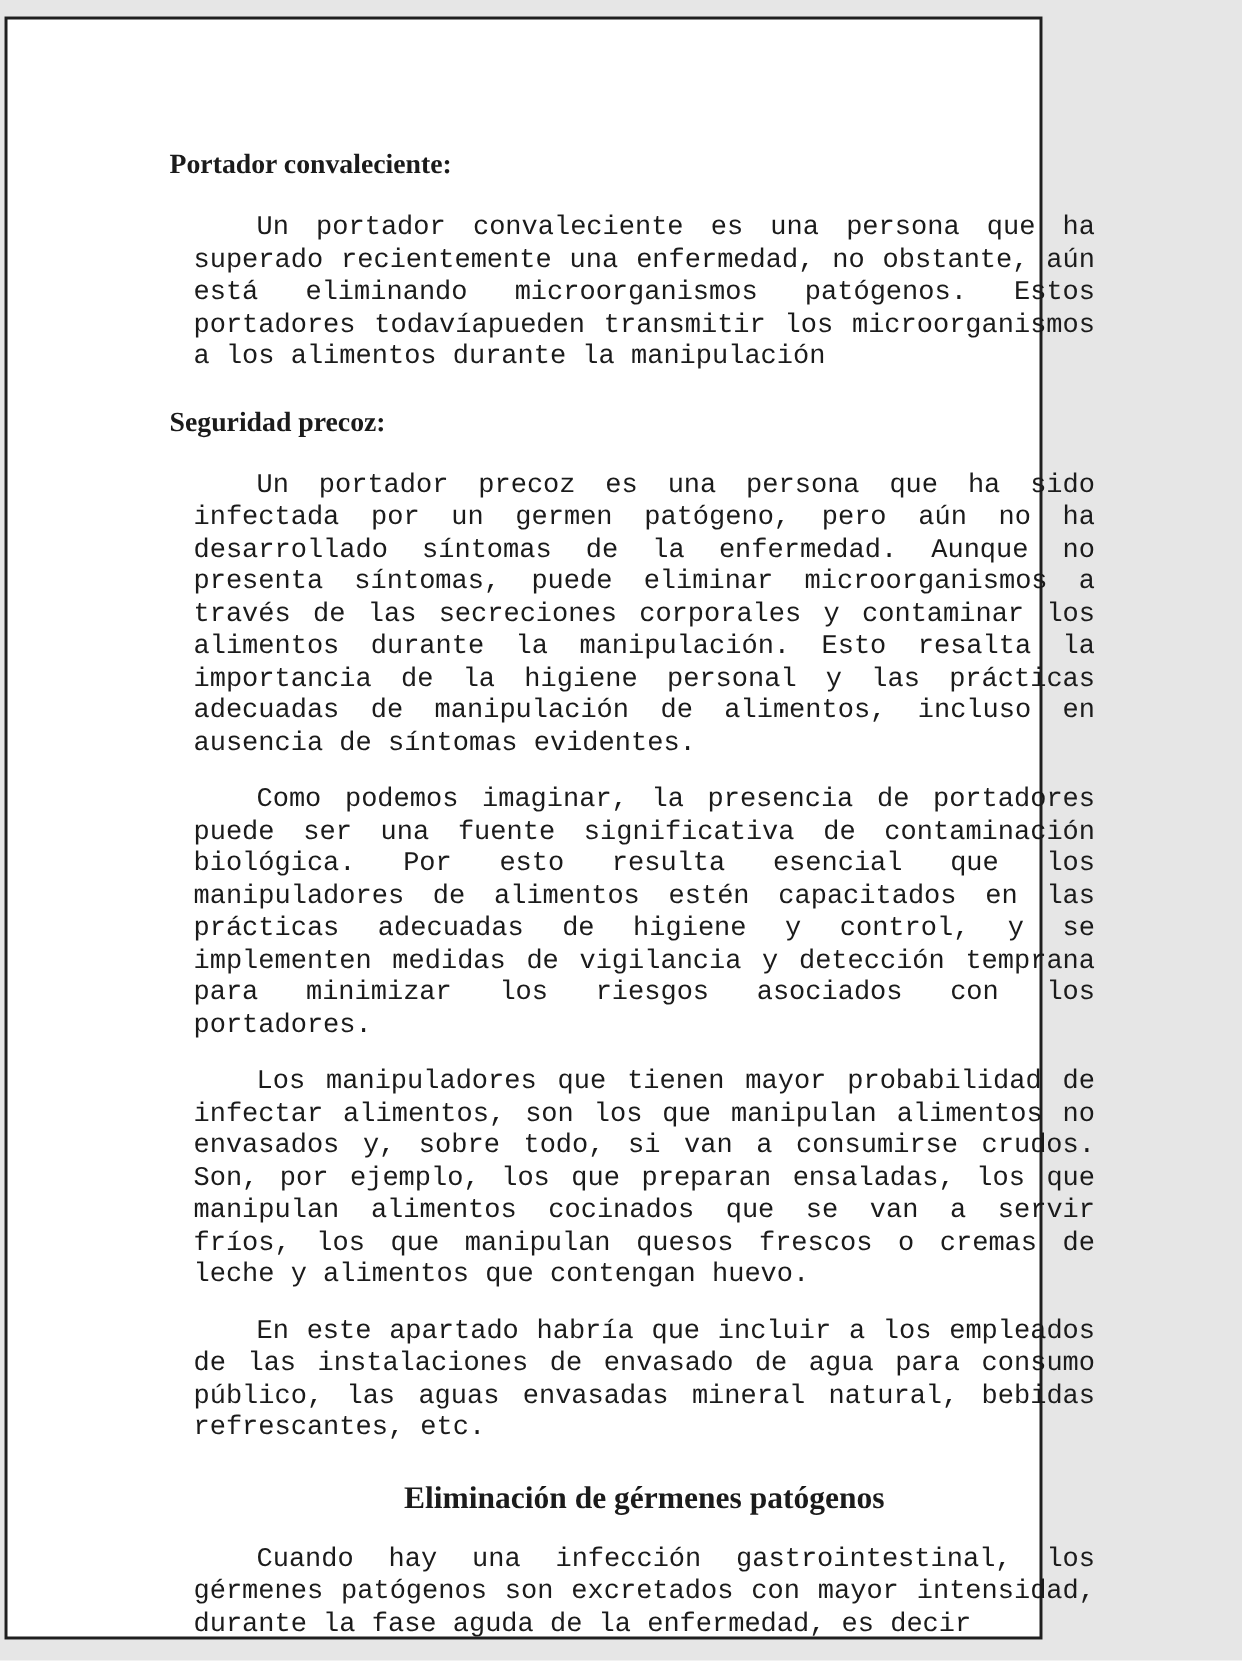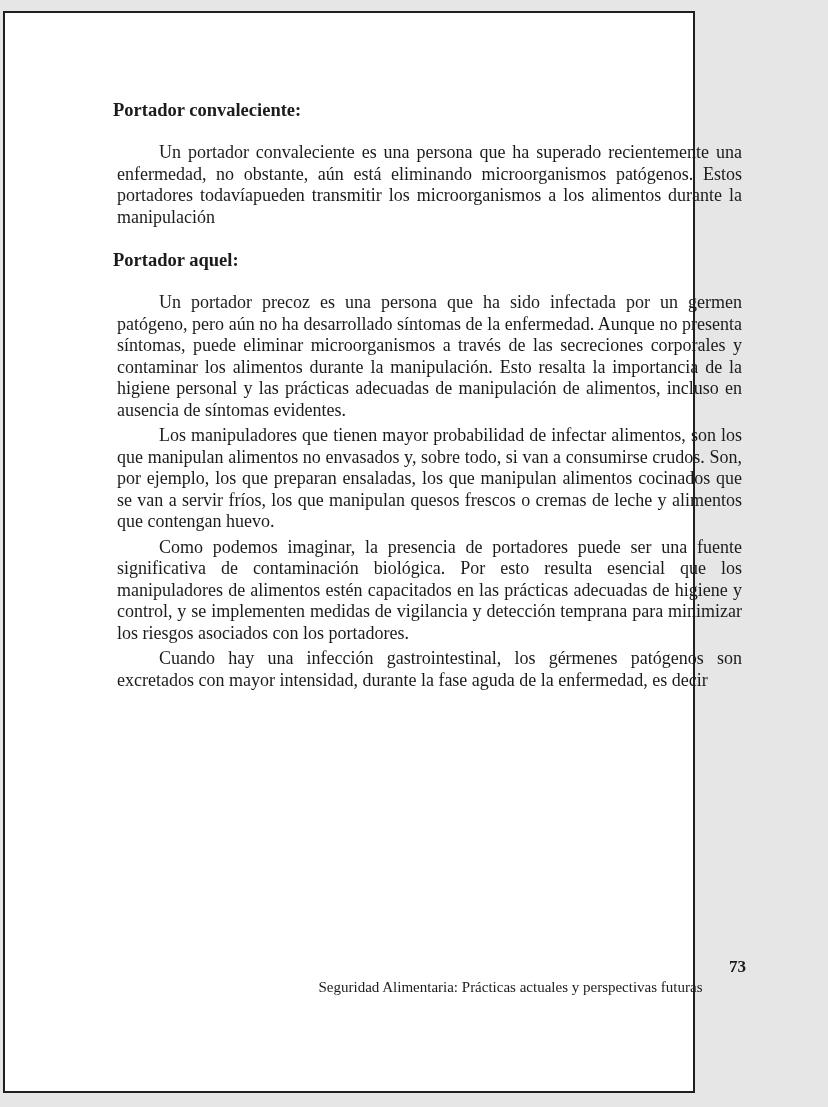--- a/index.html
+++ b/index.html
@@ -37,23 +37,24 @@
     font-size: 18.5px;
     font-weight: 700;
     line-height: 22px;
     margin: 21px 0;
     text-align: left;
   }
   .content > .subhead:first-child {
     margin-top: 0;
   }
   .para {
-    margin: 4px;
+    margin: 16px;
     text-align: justify;
     text-indent: 42px;
+    font-family: Liberation Mono, monospace;
   }
   .section-title {
     font-size: 21px;
     font-weight: 700;
     line-height: 26px;
     text-align: center;
     margin: 21px 0 19px 0;
   }
   .footer {
     position: absolute;
@@ -76,23 +77,21 @@
     padding-left: 162px;
   }
 </style>
 </head>
 <body>
 
 <div class="page">
   <div class="content">
     <h3 class="subhead">Portador convaleciente:</h3>
     <p class="para">Un portador convaleciente es una persona que ha superado recientemente una enfermedad, no obstante, aún está eliminando microorganismos patógenos. Estos portadores todavíapueden transmitir los microorganismos a los alimentos durante la manipulación</p>
-    <h3 class="subhead">Portador aquel:</h3>
+    <h3 class="subhead">Seguridad precoz:</h3>
     <p class="para">Un portador precoz es una persona que ha sido infectada por un germen patógeno, pero aún no ha desarrollado síntomas de la enfermedad. Aunque no presenta síntomas, puede eliminar microorganismos a través de las secreciones corporales y contaminar los alimentos durante la manipulación. Esto resalta la importancia de la higiene personal y las prácticas adecuadas de manipulación de alimentos, incluso en ausencia de síntomas evidentes.</p>
+    <p class="para">Como podemos imaginar, la presencia de portadores puede ser una fuente significativa de contaminación biológica. Por esto resulta esencial que los manipuladores de alimentos estén capacitados en las prácticas adecuadas de higiene y control, y se implementen medidas de vigilancia y detección temprana para minimizar los riesgos asociados con los portadores.</p>
     <p class="para">Los manipuladores que tienen mayor probabilidad de infectar alimentos, son los que manipulan alimentos no envasados y, sobre todo, si van a consumirse crudos. Son, por ejemplo, los que preparan ensaladas, los que manipulan alimentos cocinados que se van a servir fríos, los que manipulan quesos frescos o cremas de leche y alimentos que contengan huevo.</p>
-    <p class="para">Como podemos imaginar, la presencia de portadores puede ser una fuente significativa de contaminación biológica. Por esto resulta esencial que los manipuladores de alimentos estén capacitados en las prácticas adecuadas de higiene y control, y se implementen medidas de vigilancia y detección temprana para minimizar los riesgos asociados con los portadores.</p>
+    <p class="para">En este apartado habría que incluir a los empleados de las instalaciones de envasado de agua para consumo público, las aguas envasadas mineral natural, bebidas refrescantes, etc.</p>
+    <h2 class="section-title">Eliminación de gérmenes patógenos</h2>
     <p class="para">Cuando hay una infección gastrointestinal, los gérmenes patógenos son excretados con mayor intensidad, durante la fase aguda de la enfermedad, es decir</p>
-  </div>
-  <div class="footer">
-    <div class="page-number">73</div>
-    <div class="book-title">Seguridad Alimentaria: Prácticas actuales y perspectivas futuras</div>
   </div>
 </div>
 
 </body></html>

